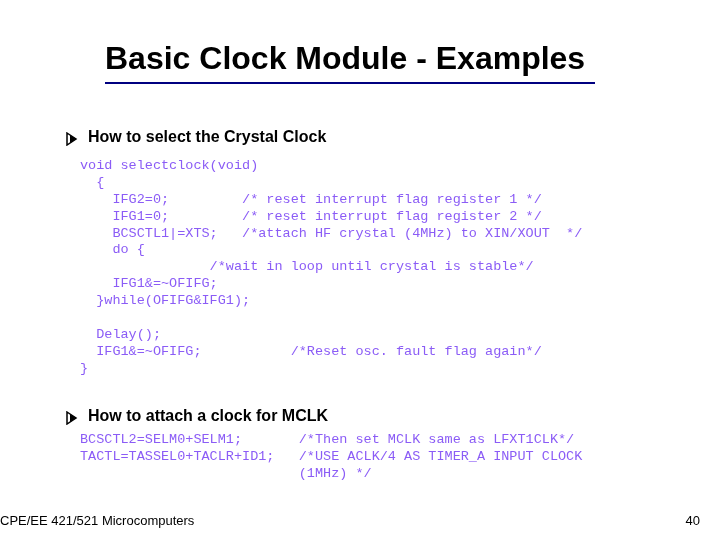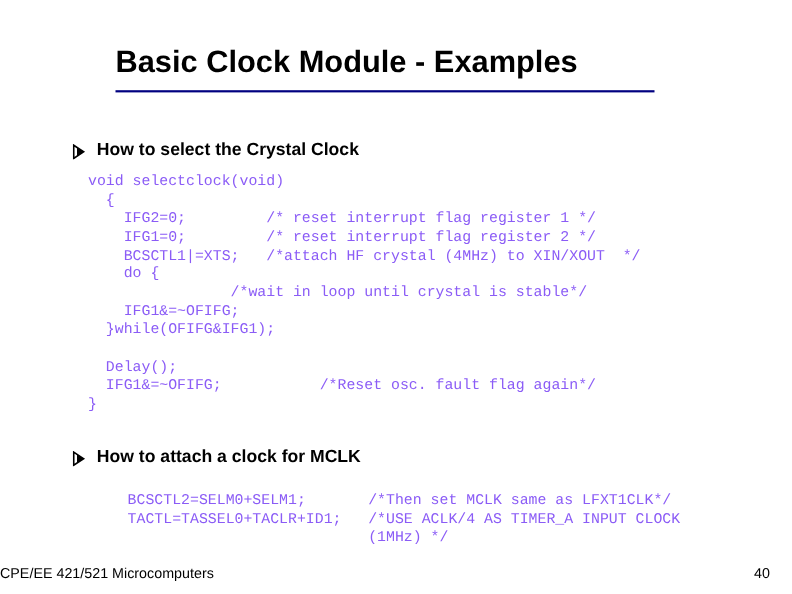--- a/index.html
+++ b/index.html
@@ -8,36 +8,36 @@
       height: 540px;
       background: #fff;
       font-family: Arial, Helvetica, sans-serif;
       position: relative;
       overflow: hidden;
     }
     .title {
       position: absolute;
       top: 40px;
       left: 105px;
-      font-size: 28px;
+      font-size: 32px;
       font-weight: bold;
       color: #000;
     }
     .title-underline {
       position: absolute;
       top: 82px;
       left: 105px;
       width: 490px;
       height: 2px;
       background: #000080;
     }
     .bullet-row {
       position: absolute;
       display: flex;
-      align-items: center;
+      align-items: flex-end;
       padding-left: 36px;
     }
     .bullet-row.row1 { top: 128px; left: 30px; }
     .bullet-row.row2 { top: 407px; left: 30px; }
     .arrow-icon {
       width: 14px;
       height: 14px;
       margin-right: 8px;
       margin-top: 2px;
       flex-shrink: 0;
@@ -49,21 +49,21 @@
     }
     .code-block {
       position: absolute;
       font-family: "Courier New", monospace;
       font-size: 13.5px;
       line-height: 1.25;
       white-space: pre;
       color: #8b5cf6;
     }
     .code1 { top: 158px; left: 80px; }
-    .code2 { top: 448px; left: 80px; margin-left: 36px; }
+    .code2 { top: 432px; left: 80px; }
     .footer {
       position: absolute;
       bottom: 12px;
       left: 0;
       right: 0;
       text-align: left;
       font-size: 13px;
       color: #000;
     }
     .page-num {

